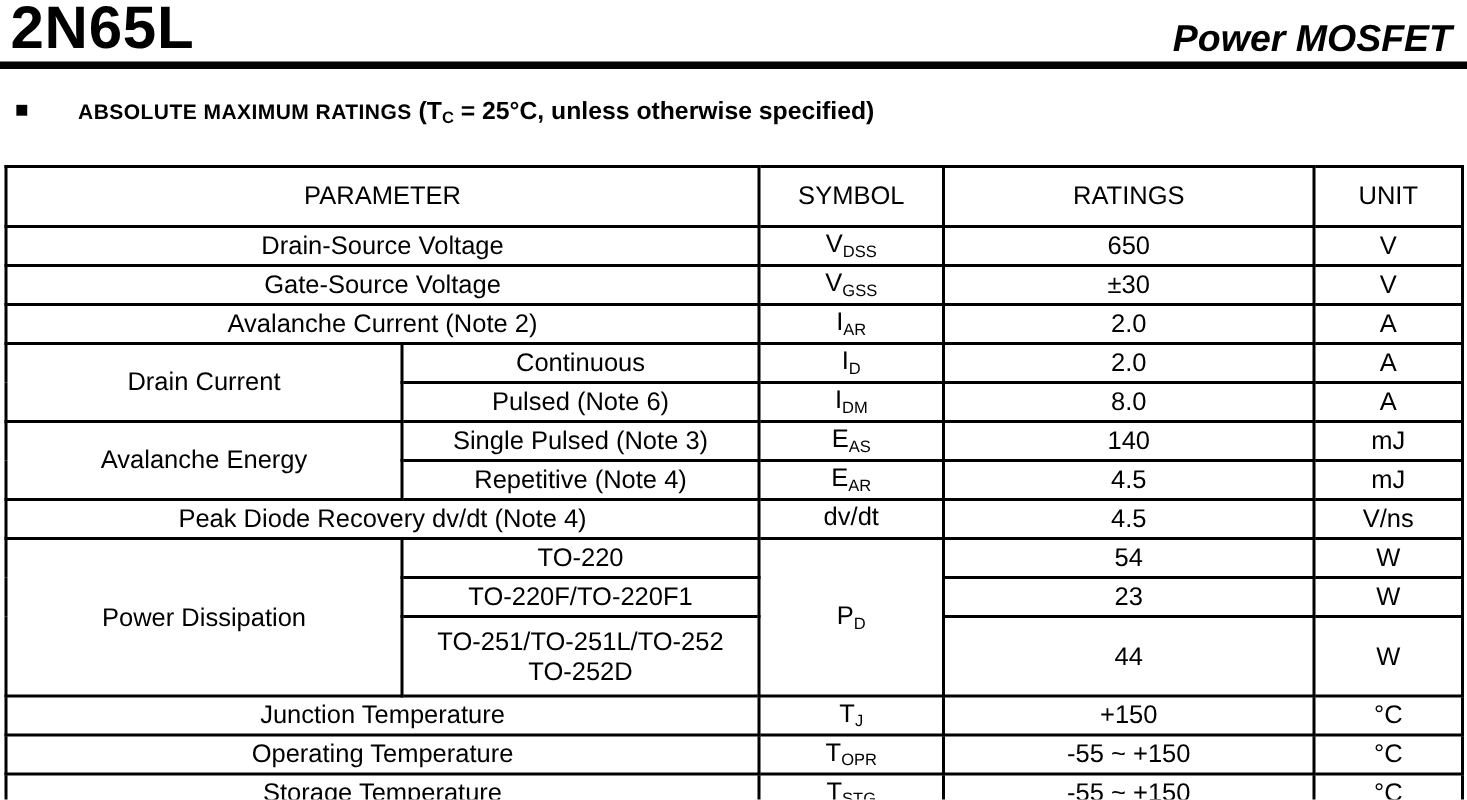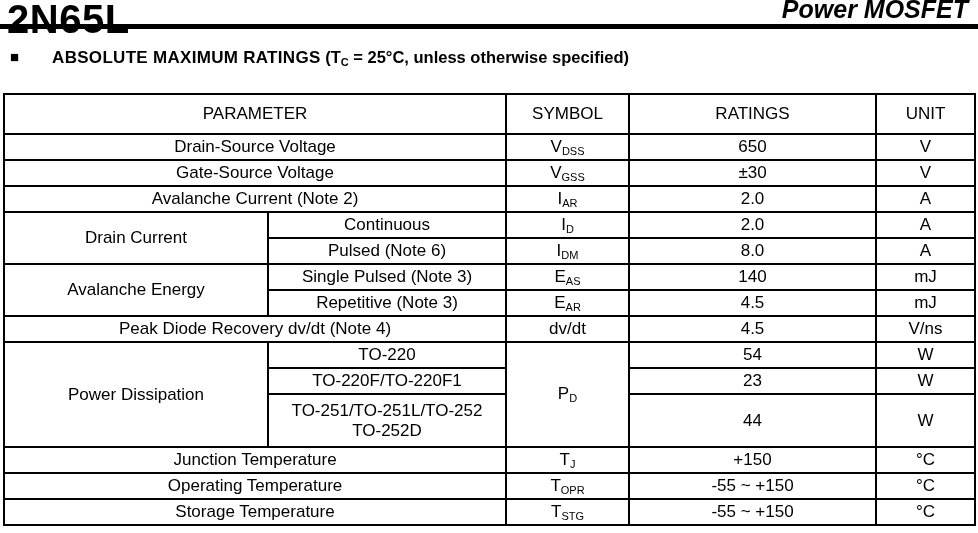--- a/index.html
+++ b/index.html
@@ -16,21 +16,21 @@
   .page {
     position: relative;
     width: 978px;
     height: 533px;
     background: #fff;
   }
 
   
   .doc-header {
     position: relative;
-    height: 24px;
+    height: 41px;
     text-decoration: underline;
   }
   .part-number {
     position: absolute;
     left: 7px;
     top: -2px;
     font-size: 40px;
     font-weight: bold;
     letter-spacing: 0.5px;
     line-height: 42px;
@@ -57,21 +57,21 @@
     line-height: 22px;
     white-space: nowrap;
   }
   .bullet {
     display: inline-block;
     font-size: 15px;
     vertical-align: 1px;
     margin-right: 33px;
   }
   .section-title {
-    font-size: 17px;
+    font-size: 14px;
     font-weight: bold;
     letter-spacing: 0.3px;
   }
   .cond {
     font-size: 16.5px;
     font-weight: bold;
   }
   .cond .subsm {
     font-size: 11px;
     vertical-align: -3px;
@@ -177,21 +177,21 @@
       </tr>
 
       <tr>
         <td rowspan="2" class="left">Avalanche Energy</td>
         <td class="left">Single Pulsed (Note 3)</td>
         <td><span>E</span><span class="sub">AS</span></td>
         <td>140</td>
         <td>mJ</td>
       </tr>
       <tr>
-        <td class="left">Repetitive (Note 3)</td>
+        <td class="left">Repetitive (Note 4)</td>
         <td><span>E</span><span class="sub">AR</span></td>
         <td>4.5</td>
         <td>mJ</td>
       </tr>
 
       <tr>
         <td colspan="2" class="left">Peak Diode Recovery dv/dt (Note 4)</td>
         <td><span>dv/dt</span><span class="sub"></span></td>
         <td>4.5</td>
         <td>V/ns</td>

